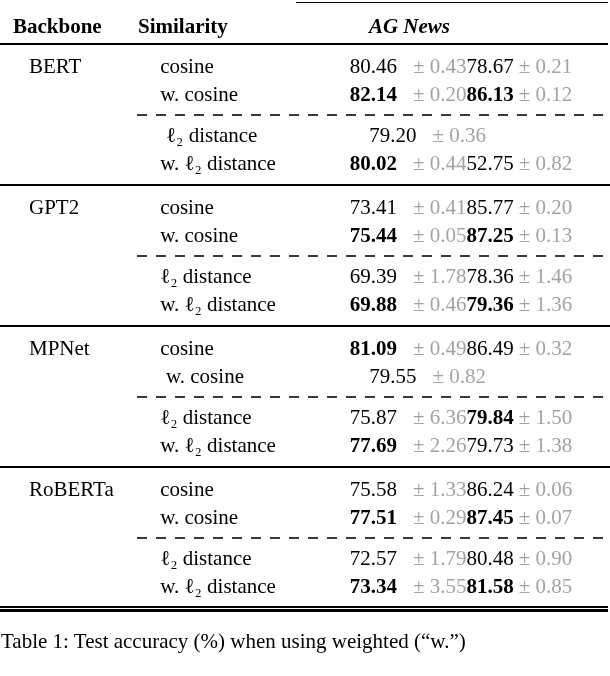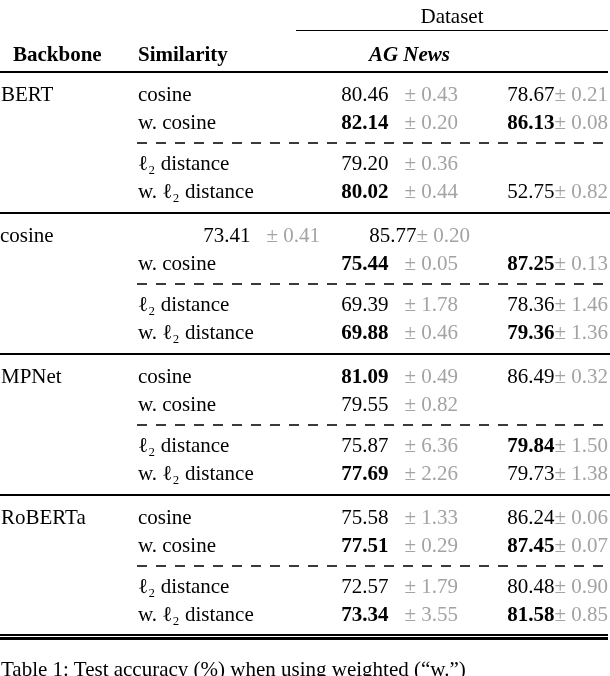--- a/index.html
+++ b/index.html
@@ -27,46 +27,43 @@
   
   .colheads { display:flex; height:40px; align-items:center; padding-top:7px; font-weight:bold; font-size:21px; }
   .hc1 { width:138px; padding-left:13px; }
   .hc2 { width:162px; }
   .hc3 { width:158px; text-align:right; }
   .hc4 { width:150px; text-align:right;font-style:italic; }
   .toprule { border-top:2.5px solid var(--rule); margin-right:2px; }
   
   .block { padding-top:8.25px; padding-bottom:7px; border-bottom:2px solid var(--rule); }
   .block.last { border-bottom:none; padding-bottom:6px; }
-  .row { display:flex; height:27.5px; line-height:27.5px; font-size:21px; }
+  .row { display:flex; height:27.5px; line-height:27.5px; font-size:21px;margin-left:28px; }
   .c1 { width:138px; padding-left:1px; }
   .c2 { width:162px; }
   .c3 { width:158px; display:flex; justify-content:flex-end; gap:16px; }
-  .c4 { width:150px; display:flex; justify-content:flex-end; }
+  .c4 { width:150px; display:flex; gap:5px; }
   .err { color:var(--muted); }
   .bold { font-weight:bold; }
   .dashedrule {
     height:2px;
     margin:5.75px 2px 6px 137px;
     background:repeating-linear-gradient(90deg, var(--dashed) 0 10px, transparent 10px 19px);
   }
   .bottomrule {
     height:6px; margin-right:2px;
     background:linear-gradient(to bottom, var(--rule) 0 2px, var(--background) 2px 3px, var(--rule) 3px 6px);
   }
   .caption { margin-top:16px; font-size:21px; line-height:27px; padding-left:1px; white-space:nowrap; }
 </style>
 </head>
 <body>
 
 <div class="page">
 
-  <div class="dataset-row">
-    <span class="dataset-label">Dataset</span>
-  </div>
   <div class="cmidrule"></div>
 
   <div class="colheads">
     <span class="hc1">Backbone</span>
     <span class="hc2">Similarity</span>
     <span class="hc4">AG News</span>
   </div>
   <div class="toprule"></div>
 
   <div class="block">
@@ -84,21 +81,21 @@
     </div>
     <div class="row">
       <span class="c1"></span>
       <span class="c2">w. cosine</span>
       <span class="c3">
           <span class="mean bold">82.14</span>
           <span class="err">± 0.20</span>
         </span>
       <span class="c4">
           <span class="mean bold">86.13</span>
-          <span class="err">± 0.08</span>
+          <span class="err">± 0.12</span>
         </span>
     </div>
     <div class="dashedrule"></div>
     <div class="row">
       <span class="c1"></span>
       <span class="c2">ℓ₂ distance</span>
       <span class="c3">
           <span class="mean normal">79.20</span>
           <span class="err">± 0.36</span>
         </span>
@@ -112,20 +109,21 @@
         </span>
       <span class="c4">
           <span class="mean normal">52.75</span>
           <span class="err">± 0.82</span>
         </span>
     </div>
   </div>
 
   <div class="block">
     <div class="row">
+      <span class="c1">GPT2</span>
       <span class="c2">cosine</span>
       <span class="c3">
           <span class="mean normal">73.41</span>
           <span class="err">± 0.41</span>
         </span>
       <span class="c4">
           <span class="mean normal">85.77</span>
           <span class="err">± 0.20</span>
         </span>
     </div>

